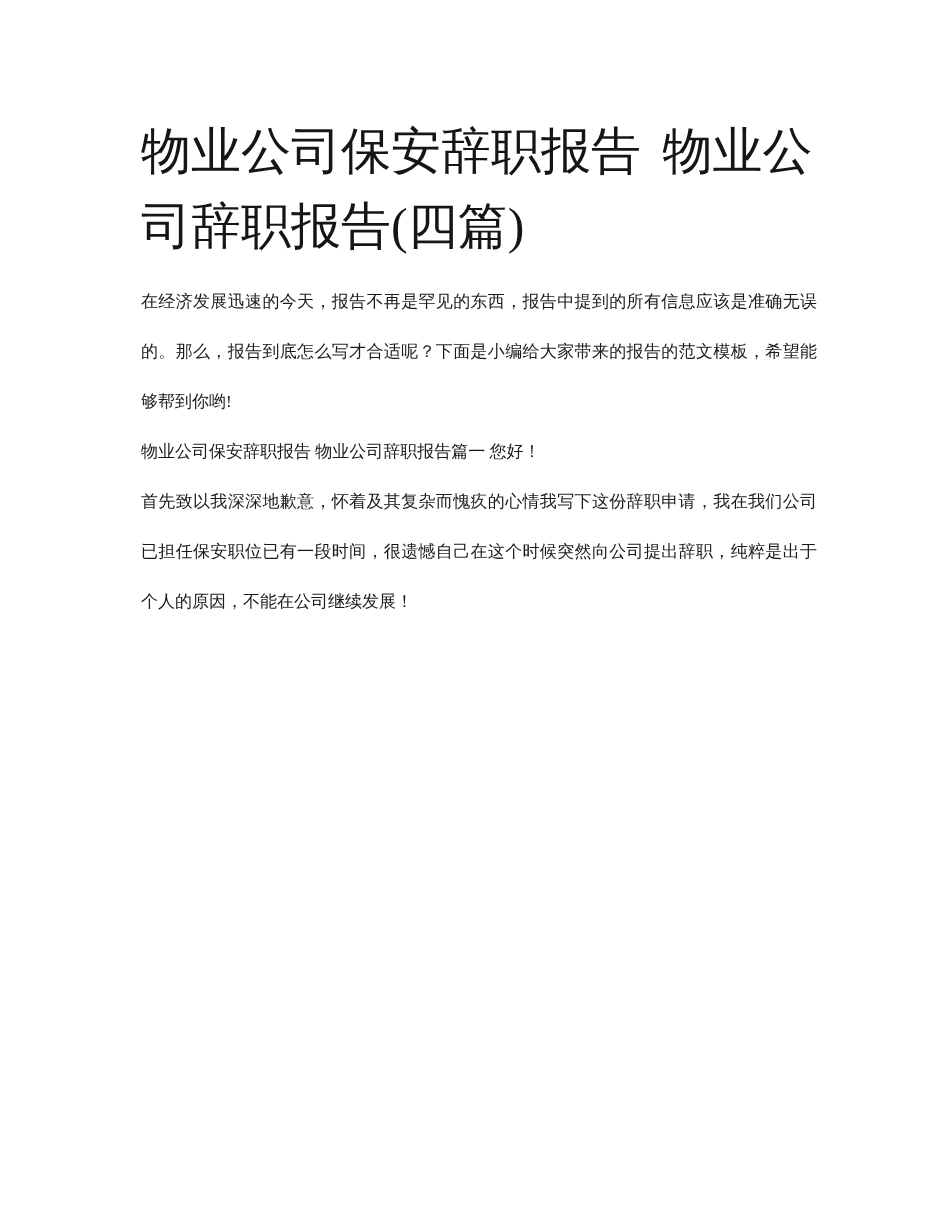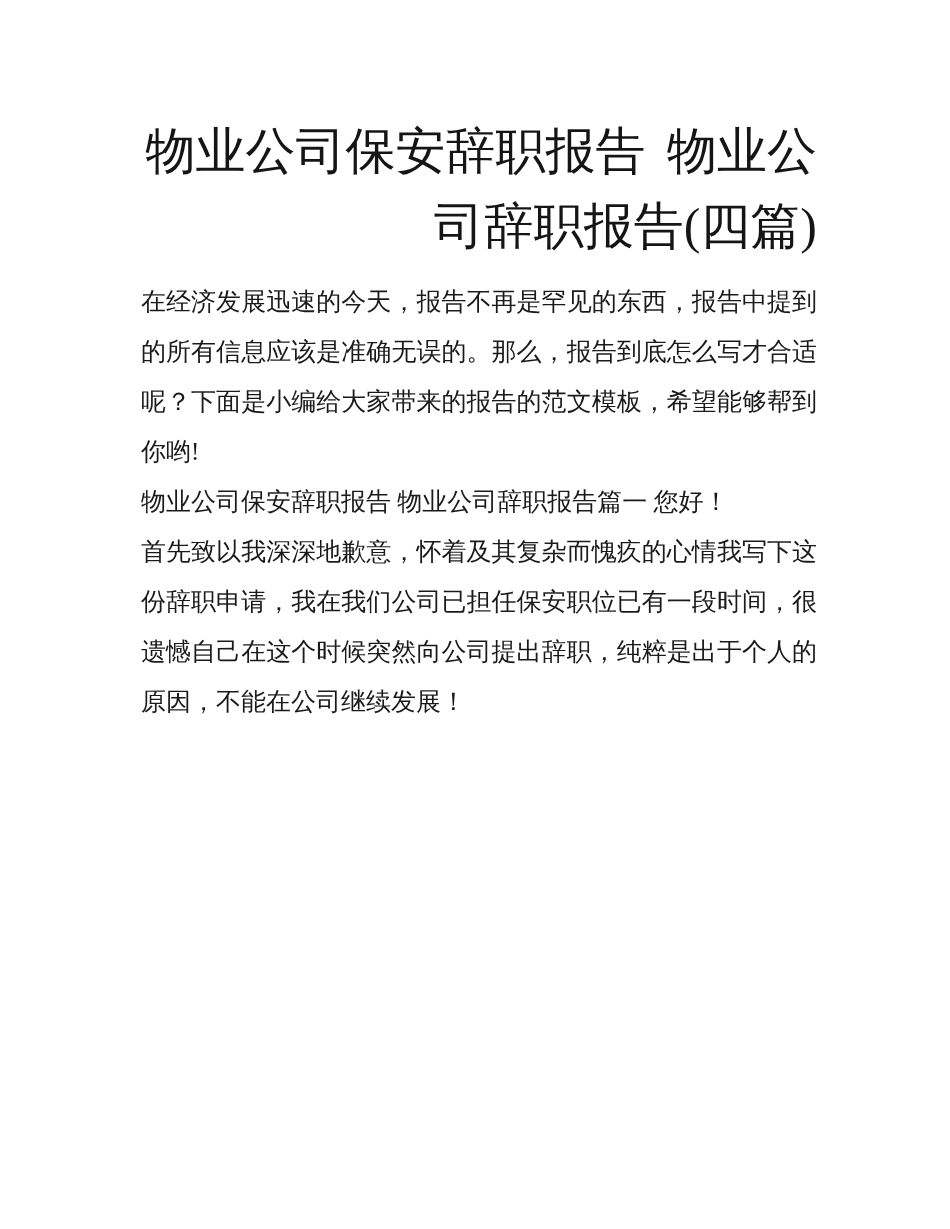--- a/index.html
+++ b/index.html
@@ -19,28 +19,28 @@
     padding: 114px 133px 0 141px;
     overflow: hidden;
   }
   .doc-title {
     margin: 0 0 13px 0;
     font-size: 50px;
     line-height: 75px;
     font-weight: 400;
     word-spacing: 0.18em;
     color: #151515;
-    text-align: right;
+    text-align: left;
   }
   .doc-body {
     width: 676px;
   }
   .doc-body p.para {
     margin: 0;
-    font-size: 25px;
+    font-size: 17px;
     line-height: 50px;
     text-align: justify;
     line-break: strict;
     color: #1a1a1a;
   }
 </style>
 </head>
 <body>
 
 <div class="page" style="background: rgb(255, 255, 255); color: rgb(26, 26, 26);">

